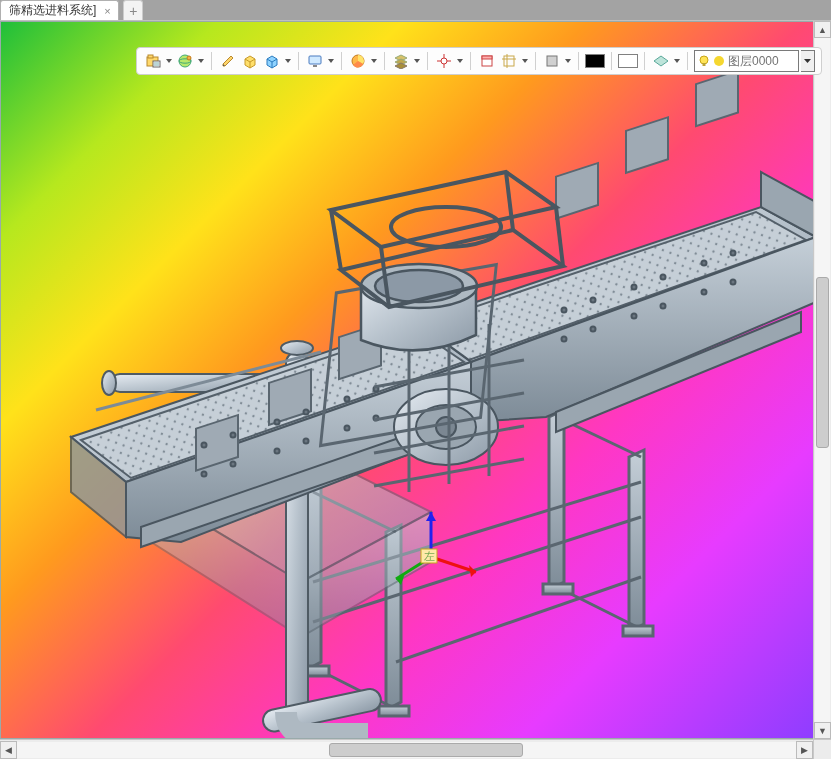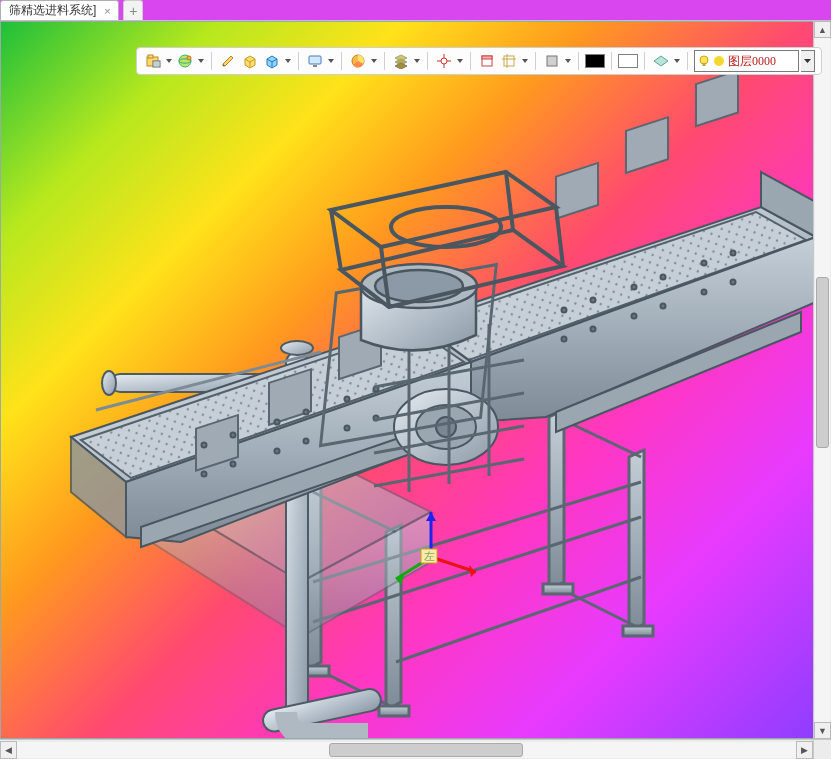--- a/index.html
+++ b/index.html
@@ -1,36 +1,36 @@
 <!DOCTYPE html>
 <html><head>
 <meta charset="utf-8">
 <style>
   * { margin:0; padding:0; box-sizing:border-box; }
   body { width:831px; height:759px; overflow:hidden; font-family:"Microsoft YaHei","SimSun",Arial,sans-serif; font-size:12px; background:#e8e8e8; }
 
   
-  .tab-strip { position:absolute; top:0; left:0; right:0; height:21px; background:#d946ef; border-bottom:1px solid #c0c0c0; display:flex; align-items:flex-end; padding-left:0; }
+  .tab-strip { position:absolute; top:0; left:0; right:0; height:21px; background:#a3a3a3; border-bottom:1px solid #c0c0c0; display:flex; align-items:flex-end; padding-left:0; }
   .tab { height:20px; padding:2px 6px 2px 8px; background:#ffffff; border:1px solid #b0b0b0; border-bottom:none; border-radius:3px 3px 0 0; display:flex; align-items:center; gap:6px; font-size:12px; color:#333; position:relative; }
   .tab-close { width:10px; height:10px; display:inline-flex; align-items:center; justify-content:center; font-size:11px; color:#888; cursor:pointer; }
   .tab-add { width:20px; height:20px; background:#f3f3f3; border:1px solid #ccc; border-bottom:none; margin-left:4px; display:flex; align-items:center; justify-content:center; color:#888; font-size:14px; border-radius:3px 3px 0 0; cursor:pointer;}
 
   
   .toolbar { position:absolute; top:25px; left:135px; height:28px; background:#fdfdfd; border:1px solid #cfcfcf; border-radius:4px; display:flex; align-items:center; padding:0 6px; gap:2px; z-index:20; }
   .tbtn { width:20px; height:20px; display:flex; align-items:center; justify-content:center; cursor:pointer; border-radius:2px; }
   .tdd { width:8px; height:20px; display:flex; align-items:center; justify-content:center; cursor:pointer;}
   .tdd svg { display:block;}
   .tsep { width:1px; height:18px; background:#d0d0d0; margin:0 4px;}
   .swatch { width:20px; height:14px; border:1px solid #808080; }
   .swatch.black{ background:#000;}
   .swatch.white{ background:#fff;}
   .layer-box { display:flex; align-items:center; height:22px; background:#fff; border:1px solid #7a7a7a; padding:0 3px; gap:4px; min-width:105px; }
   .layer-box .bulb { width:12px; height:12px;}
   .layer-box .dot { width:10px; height:10px; border-radius:50%; background:#f5d730; display:inline-block;}
-  .layer-text{ font-size:12px; color:#b91c1c; white-space:nowrap;font-family:Liberation Serif, serif; }
+  .layer-text{ font-size:12px; color:#737373; white-space:nowrap; }
   .layer-dd { width:14px; height:22px; border:1px solid #7a7a7a; border-left:none; display:flex; align-items:center; justify-content:center; background:#f0f0f0;}
 
   
   .viewport { position:absolute; top:21px; left:0; right:0; bottom:20px; overflow:hidden; border:1px solid #9aa; }
   .vp-bg { position:absolute; inset:0;
     background:
       linear-gradient(135deg,
         #1fbf3a 0%,
         #b6e81e 14%,
         #ffe21a 26%,

